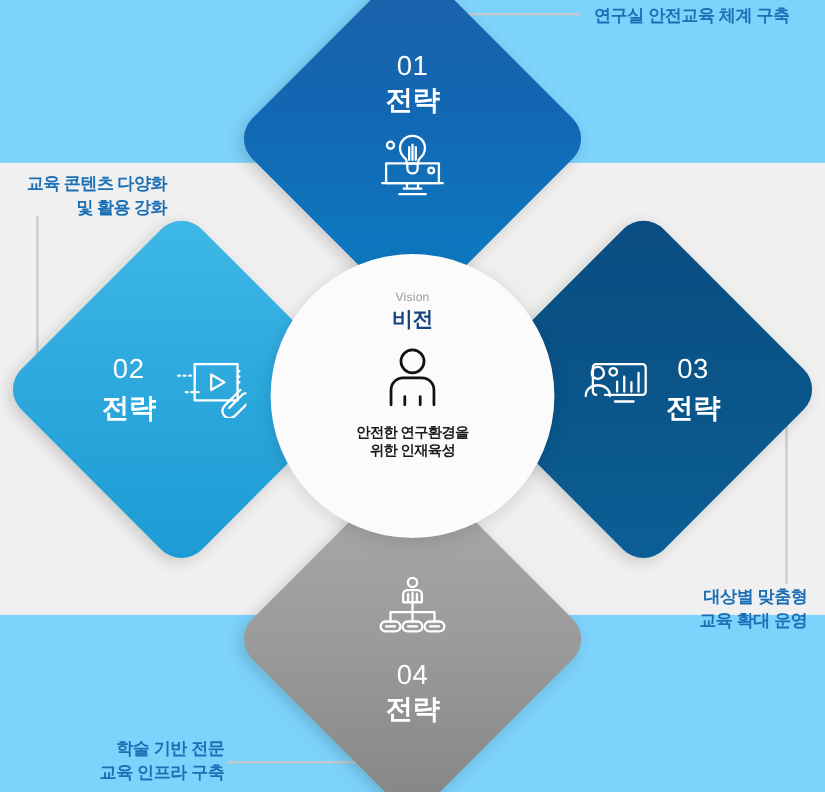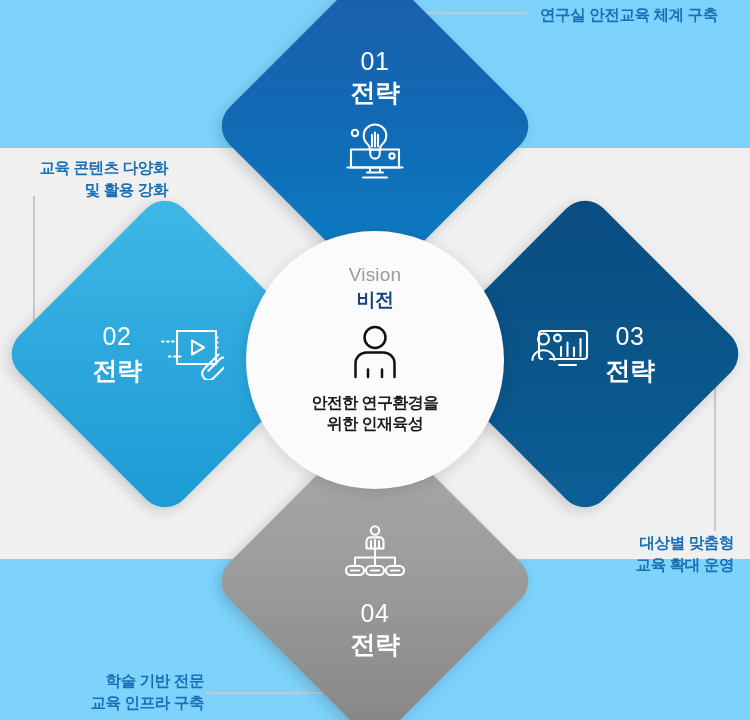--- a/index.html
+++ b/index.html
@@ -119,36 +119,36 @@
     box-shadow: 0 3px 16px rgba(0,0,0,.13);
     display: flex;
     flex-direction: column;
     align-items: center;
     justify-content: flex-start;
     padding-top: 34px;
     box-sizing: border-box;
   }
   .vision-en {
     color: #9a9a9a;
-    font-size: 19px;
+    font-size: 11px;
     letter-spacing: .2px;
     line-height: 1.1;
   }
   .vision-ko {
     color: #16447e;
     font-size: 19px;
     font-weight: bold;
     letter-spacing: -.4px;
     margin-top: 3px;
     line-height: 1.2;
   }
   .vision-icon { margin-top: 13px; }
   .vision-desc {
     color: #1a1a1a;
-    font-size: 16px;
+    font-size: 13px;
     font-weight: bold;
     letter-spacing: -.6px;
     line-height: 1.32;
     text-align: center;
     margin-top: 7px;
     white-space: pre-line;
   }
 </style>
 </head>
 <body>
@@ -162,21 +162,21 @@
   <div class="conn-line v" style="left:714px; top:353px; height:178px;"></div>
   <div class="conn-line h" style="left:206px; top:692px; width:164px;"></div>
 
   <div class="conn-dot" style="left:362px; top:0px;"></div>
   <div class="conn-dot" style="left:21px; top:340px;"></div>
   <div class="conn-dot" style="left:702px; top:340px;"></div>
   <div class="conn-dot" style="left:362px; top:680px;"></div>
 
   <div class="caption left-al" style="left:540px; top:4px;">연구실 안전교육 체계 구축</div>
 
-  <div class="caption right-al" style="left:16px; top:157px; width:152px;">교육 콘텐츠 다양화
+  <div class="caption right-al" style="left:0px; top:157px; width:152px;font-family:Liberation Serif, serif;">교육 콘텐츠 다양화
 및 활용 강화</div>
 
   <div class="caption right-al" style="left:588px; top:532px; width:146px;">대상별 맞춤형
 교육 확대 운영</div>
 
   <div class="caption right-al" style="left:58px; top:670px; width:146px;">학술 기반 전문
 교육 인프라 구축</div>
 
   <div class="diamond" style="left:259px; top:10px; background:linear-gradient(135deg,#1d5fa9 0%,#1268b3 45%,#0b80c6 100%);">
     <div class="diamond-inner">

